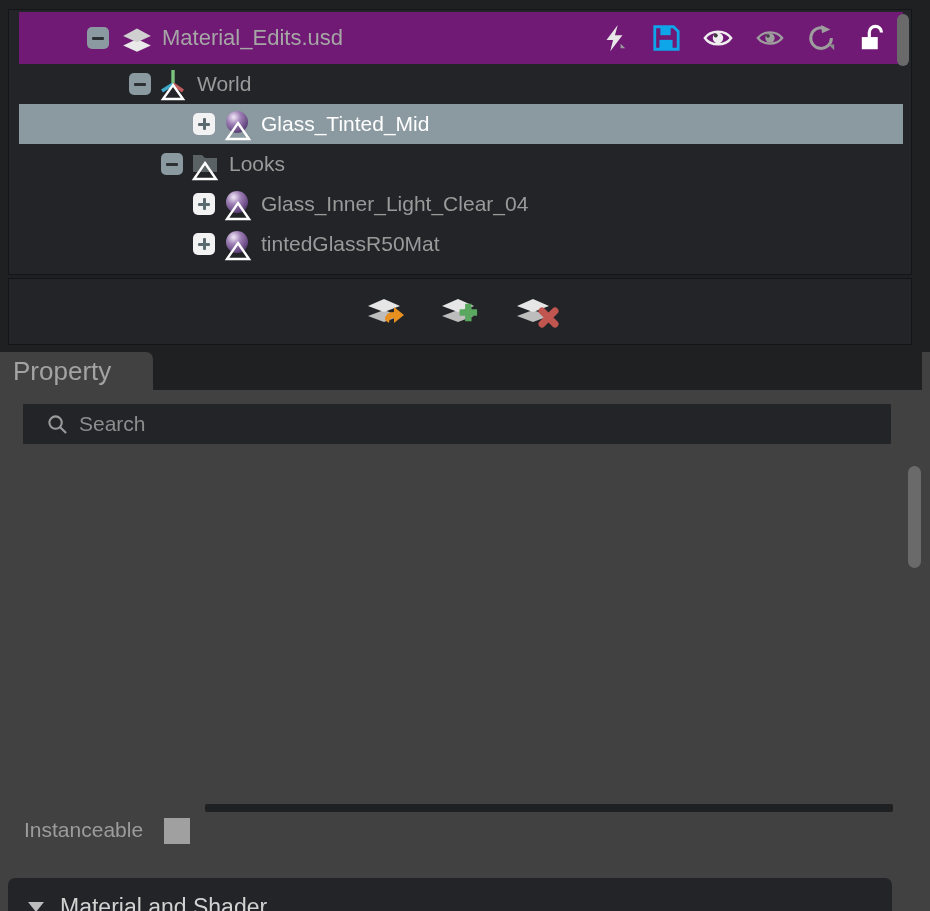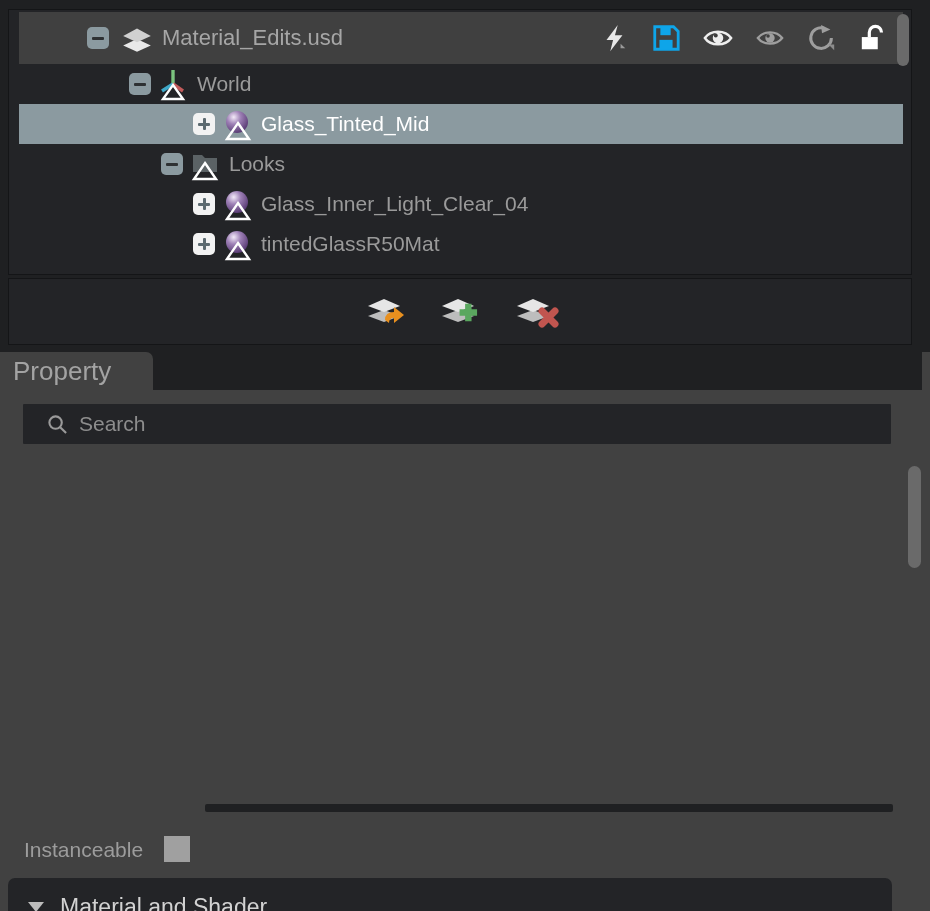--- a/index.html
+++ b/index.html
@@ -15,21 +15,21 @@
     position: absolute; left: 0; top: 0; width: 930px; height: 345px;
     background: #1f2022;
   }
   #tree-frame {
     position: absolute; left: 8px; top: 9px; width: 904px; height: 266px;
     background: #232427;
     border: 1px solid #141517;
   }
   #tree-header {
     position: absolute; left: 10px; top: 2px; width: 884px; height: 52px;
-    background: #404040;
+    background: #701a75;
     display: flex; align-items: center;
   }
   .expander {
     width: 22px; height: 22px; border-radius: 5px;
     background: #8b9aa0; position: relative; flex: 0 0 auto;
   }
   .expander.minus::before {
     content: ""; position: absolute; left: 5px; top: 10px;
     width: 12px; height: 3px; background: #2e3133; border-radius: 1px;
   }
@@ -112,21 +112,21 @@
   }
   #search-input::placeholder { color: #8d8d8d; }
 
   #sep-bar {
     position: absolute; left: 205px; top: 452px; width: 688px; height: 8px;
     background: #1f2022; border-radius: 2px;
   }
 
   #instanceable-row {
     position: absolute; left: 0; top: 466px; width: 930px; height: 44px;
-    display: flex; align-items: flex-end;
+    display: flex; align-items: flex-start;
   }
   #instanceable-row .plabel { font-size: 21px; color: #9c9c9c; margin-left: 24px; }
   .cbox {
     width: 26px; height: 26px; background: #a0a0a0; margin-left: 21px;
     position: relative; cursor: pointer;
   }
 
   
   #group-material {
     position: absolute; left: 8px; top: 526px; width: 884px; height: 380px;

